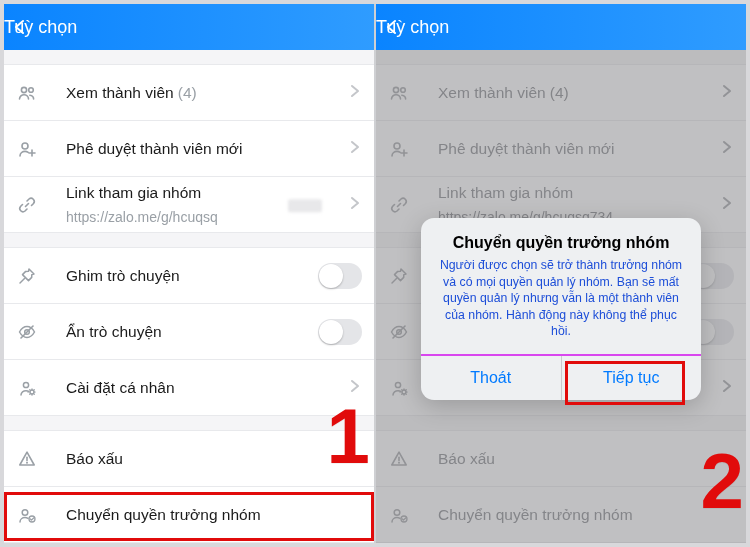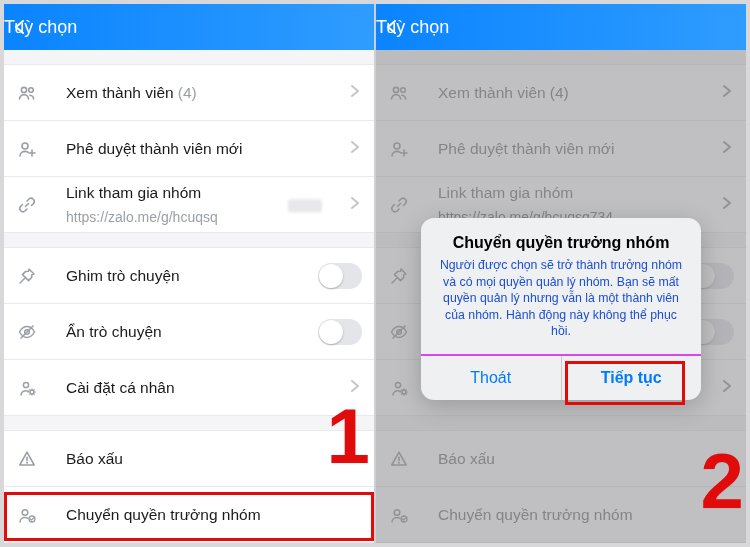--- a/index.html
+++ b/index.html
@@ -43,21 +43,21 @@
   .highlight-box{position:absolute;border:3px solid var(--highlight);pointer-events:none;box-sizing:border-box}
   .step-number{position:absolute;color:var(--highlight);font-weight:900;font-size:78px;line-height:1;text-shadow:0 1px 0 rgba(0,0,0,.05);font-family:Arial,Helvetica,sans-serif}
   .dim-overlay{position:absolute;inset:0;top:46px;background:rgba(140,141,144,.55)}
   .dialog{position:absolute;left:50%;top:214px;transform:translateX(-50%);width:280px;background:#eef0f2;border-radius:13px;overflow:hidden;box-shadow:0 6px 24px rgba(0,0,0,.2)}
   .dialog .dlg-body{padding:16px 16px 14px 16px;text-align:center}
   .dialog .dlg-title{font-size:16px;font-weight:600;color:#000;margin-bottom:5px}
   .dialog .dlg-msg{font-size:12.3px;line-height:1.35;color:#1d4ed8}
   .dialog .dlg-actions{display:flex;border-top:2px solid #d946ef;height:44px}
   .dialog .dlg-btn{flex:1;display:flex;align-items:center;justify-content:center;font-size:16px;color:var(--dialog-blue)}
   .dialog .dlg-btn + .dlg-btn{border-left:1px solid #c9cace}
-  .dialog .dlg-btn.primary{font-weight:700}
+  .dialog .dlg-btn.primary{font-weight:400}
   .pane .dim .row .label,.pane .dim .row .sub,.pane .dim .row .count{color:#7a7c80}
   .pane .dim .row .icon,.pane .dim .row .chev{color:#9a9c9f}
 </style>
 </head>
 <body>
 
 <svg width="0" height="0" style="position:absolute">
   <defs>
     <g id="i-chev-left">
         <path d="M13 4 L6 10 L13 16" fill="none" stroke="currentColor" stroke-width="2" stroke-linecap="round" stroke-linejoin="round"></path>

